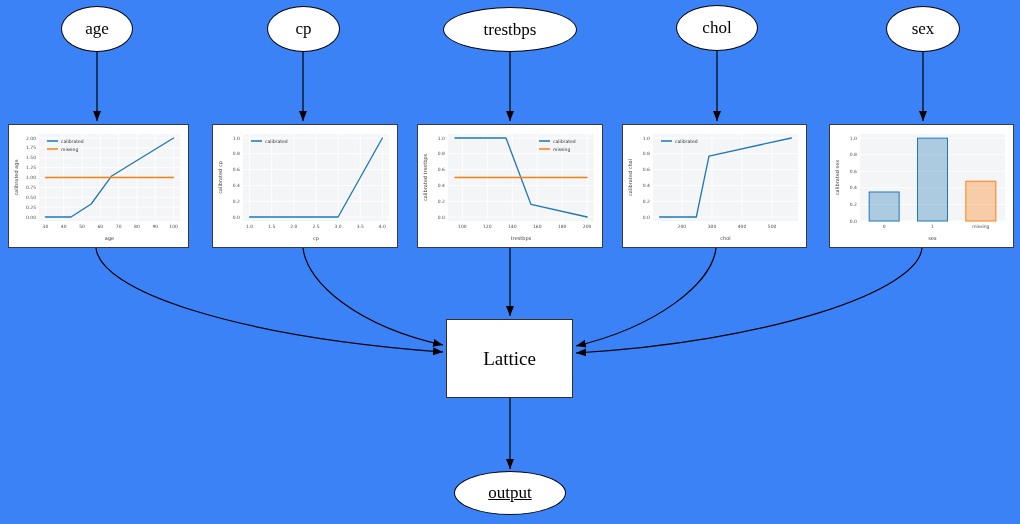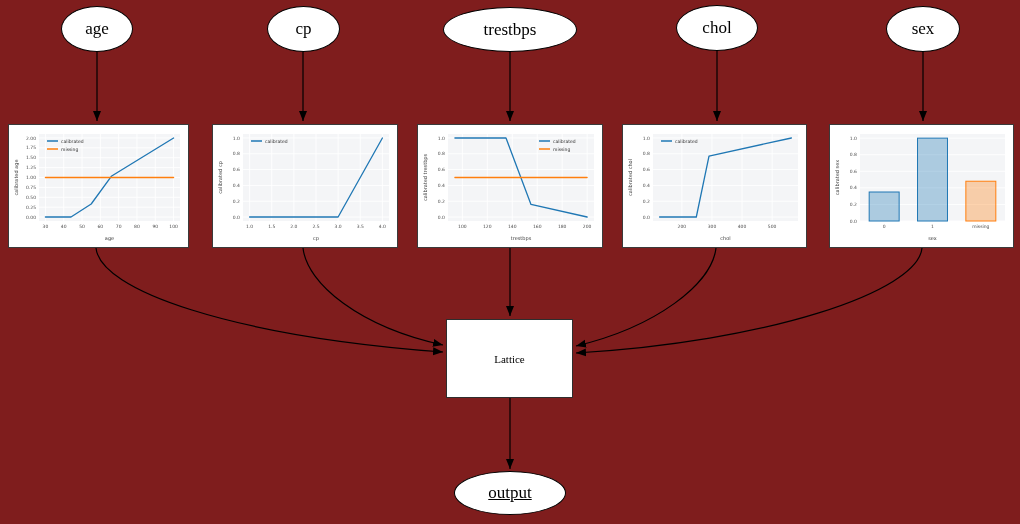--- a/index.html
+++ b/index.html
@@ -1,22 +1,22 @@
 <!DOCTYPE html>
 <html><head>
 <meta charset="utf-8">
 <style>
   html,body{margin:0;padding:0;background:#ffffff;}
-  .canvas{position:relative;width:1020px;height:524px;background:#7f1d1d;overflow:hidden;
+  .canvas{position:relative;width:1020px;height:524px;background:#3b82f6;overflow:hidden;
           font-family:"Liberation Serif","DejaVu Serif",serif;}
   .edges{position:absolute;left:0;top:0;pointer-events:none;}
   .node{position:absolute;display:flex;align-items:center;justify-content:center;
         box-sizing:border-box;background:#ffffff;color:#000;}
   .ellipse{border:1px solid #000;border-radius:50%;font-size:17px;}
-  .rectnode{border:1.6px solid #2e2e2e;font-size:11px;}
+  .rectnode{border:1.6px solid #2e2e2e;font-size:19px;}
   .chart-box{position:absolute;box-sizing:border-box;background:#ffffff;
              border:1.4px solid #3a3a3a;}
   .chart-box svg{display:block;font-family:"DejaVu Sans","Liberation Sans",sans-serif;}
 </style>
 </head>
 <body>
 
 <div class="canvas">
 
   <svg class="edges" width="1020" height="524">

